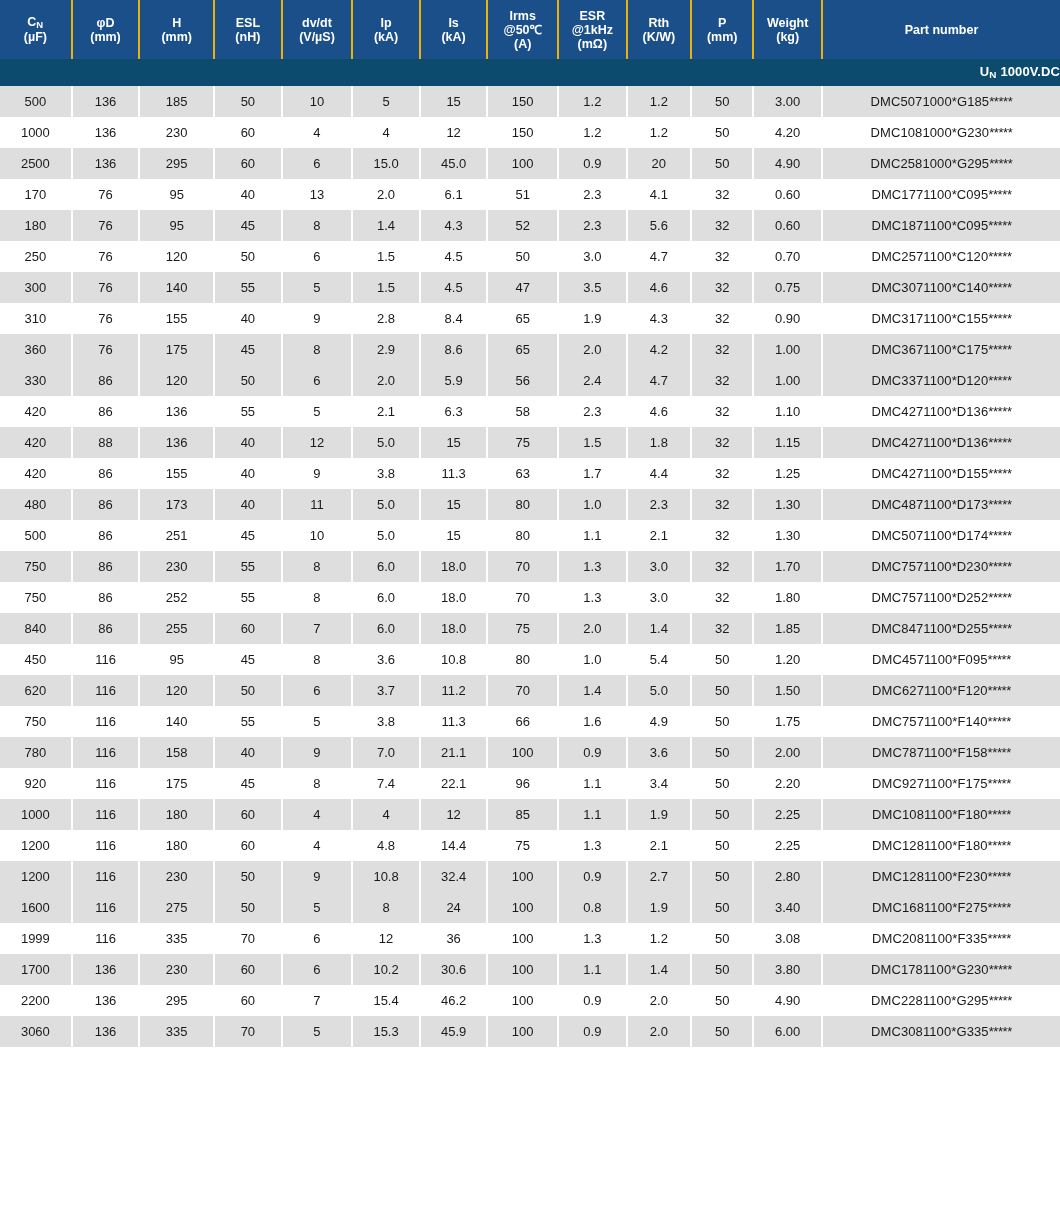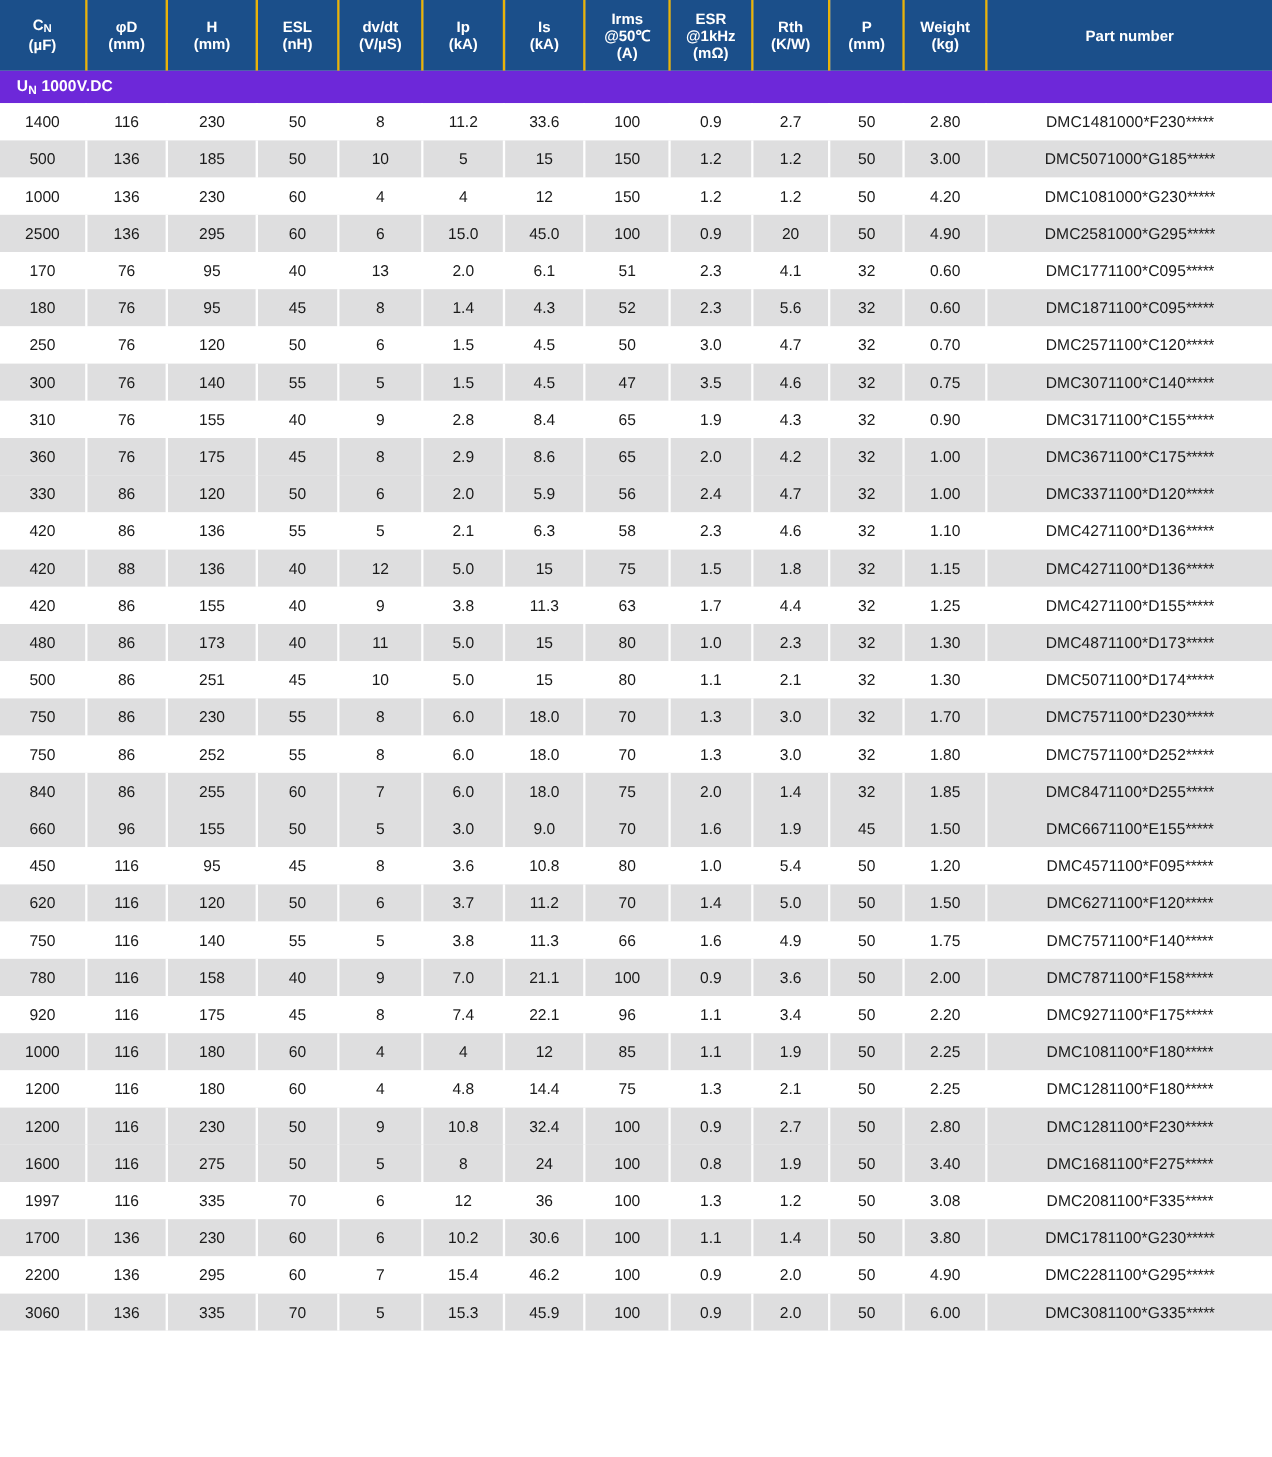--- a/index.html
+++ b/index.html
@@ -34,27 +34,27 @@
     padding: 0 2px;
     border-right: 2px solid #eab308;
     box-sizing: border-box;
   }
   thead th:last-child { border-right: none; }
   thead th .l2, thead th .l3 { display: block; }
   .sub { font-size: 0.76em; vertical-align: -0.22em; letter-spacing: .2px; }
 
   
   td.section-band {
-    background: #6d28d9;
+    background: #0c4a6e;
     color: #ffffff;
     font-size: 13px;
     font-weight: 600;
     height: 27px;
     padding: 0 0 0 14px;
-    text-align: left;
+    text-align: right;
     letter-spacing: .1px;
   }
 
   
   tbody td {
     font-size: 13px;
     text-align: center;
     height: 31px;
     padding: 0 2px;
     border-right: 2px solid #ffffff;
@@ -103,35 +103,20 @@
         <th><span>Rth</span><span class="l2">(K/W)</span></th>
         <th><span>P</span><span class="l2">(mm)</span></th>
         <th><span>Weight</span><span class="l2">(kg)</span></th>
         <th><span>Part number</span></th>
       </tr>
   </thead>
   <tbody>
       <tr>
         <td class="section-band" colspan="13">U<span class="sub">N</span> 1000V.DC</td>
       </tr>
-      <tr class="odd">
-        <td>1400</td>
-        <td>116</td>
-        <td>230</td>
-        <td>50</td>
-        <td>8</td>
-        <td>11.2</td>
-        <td>33.6</td>
-        <td>100</td>
-        <td>0.9</td>
-        <td>2.7</td>
-        <td>50</td>
-        <td>2.80</td>
-        <td class="partno">DMC1481000*F230<span class="stars">*****</span></td>
-      </tr>
       <tr class="even">
         <td>500</td>
         <td>136</td>
         <td>185</td>
         <td>50</td>
         <td>10</td>
         <td>5</td>
         <td>15</td>
         <td>150</td>
         <td>1.2</td>
@@ -388,35 +373,20 @@
         <td>7</td>
         <td>6.0</td>
         <td>18.0</td>
         <td>75</td>
         <td>2.0</td>
         <td>1.4</td>
         <td>32</td>
         <td>1.85</td>
         <td class="partno">DMC8471100*D255<span class="stars">*****</span></td>
       </tr>
-      <tr class="even">
-        <td>660</td>
-        <td>96</td>
-        <td>155</td>
-        <td>50</td>
-        <td>5</td>
-        <td>3.0</td>
-        <td>9.0</td>
-        <td>70</td>
-        <td>1.6</td>
-        <td>1.9</td>
-        <td>45</td>
-        <td>1.50</td>
-        <td class="partno">DMC6671100*E155<span class="stars">*****</span></td>
-      </tr>
       <tr class="odd">
         <td>450</td>
         <td>116</td>
         <td>95</td>
         <td>45</td>
         <td>8</td>
         <td>3.6</td>
         <td>10.8</td>
         <td>80</td>
         <td>1.0</td>
@@ -539,21 +509,21 @@
         <td>8</td>
         <td>24</td>
         <td>100</td>
         <td>0.8</td>
         <td>1.9</td>
         <td>50</td>
         <td>3.40</td>
         <td class="partno">DMC1681100*F275<span class="stars">*****</span></td>
       </tr>
       <tr class="odd">
-        <td>1997</td>
+        <td>1999</td>
         <td>116</td>
         <td>335</td>
         <td>70</td>
         <td>6</td>
         <td>12</td>
         <td>36</td>
         <td>100</td>
         <td>1.3</td>
         <td>1.2</td>
         <td>50</td>

